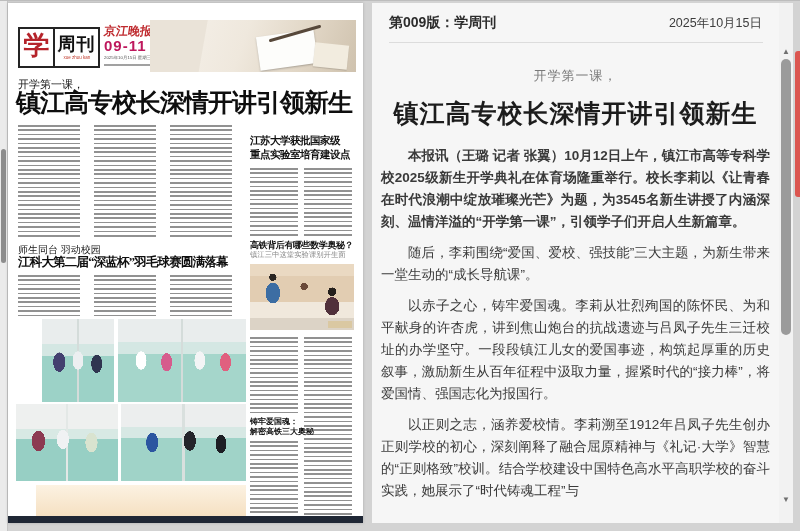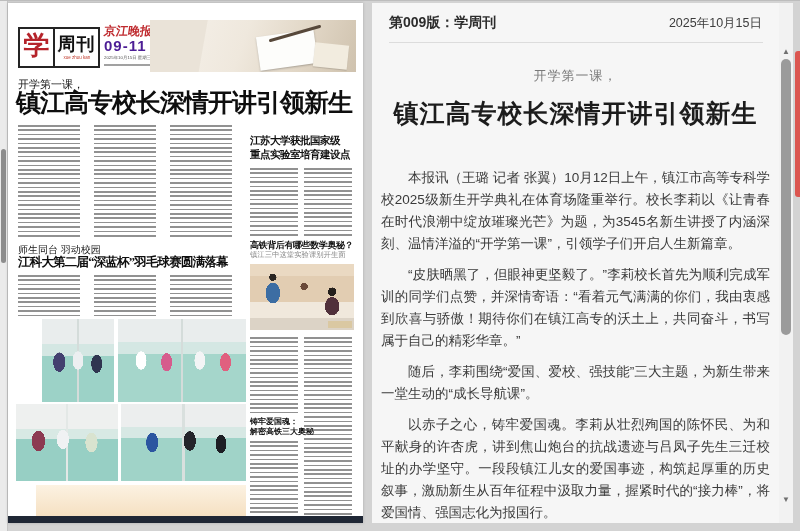--- a/index.html
+++ b/index.html
@@ -11,21 +11,21 @@
   .gutter-thumb{position:absolute;left:1px;top:148px;width:5px;height:114px;background:#8d8d8d;border-radius:3px;}
 
   
   .paper{position:absolute;left:8px;top:2px;width:355px;height:520px;background:#fff;box-shadow:0 0 3px rgba(0,0,0,.18);}
   .m-box{position:absolute;left:10px;top:24px;width:78px;height:37px;border:2px solid #242424;display:flex;background:#fff;}
   .m-xue{width:33px;color:#b5232a;font:bold 26px/34px "Liberation Serif","DejaVu Serif",serif;text-align:center;}
   .m-right{flex:1;border-left:2px solid #242424;display:flex;flex-direction:column;align-items:center;justify-content:center;}
   .m-zhoukan{color:#101010;font:bold 18px/19px "Liberation Serif","DejaVu Serif",serif;letter-spacing:1px;}
   .m-pinyin{color:#c0392b;font-size:6px;line-height:6px;transform:scale(.75);white-space:nowrap;}
   .m-paper{position:absolute;left:96px;top:21px;color:#bf2a2e;font:bold 12px/14px "Liberation Serif","DejaVu Serif",serif;transform:skewX(-8deg);}
-  .m-range{position:absolute;left:96px;top:35px;color:#4c1d95;font:bold 15px/16px "Liberation Sans",sans-serif;letter-spacing:1px;}
+  .m-range{position:absolute;left:96px;top:35px;color:#be185d;font:bold 15px/16px "Liberation Sans",sans-serif;letter-spacing:1px;}
   .m-date{position:absolute;left:96px;top:52px;color:#555;font-size:6px;line-height:7px;transform:scale(.73);transform-origin:left top;white-space:nowrap;}
   .m-names{position:absolute;left:96px;top:61px;width:46px;height:4px;
            background:repeating-linear-gradient(90deg,#c05050 0 5px,transparent 5px 7px);opacity:.85;}
   .m-badge{position:absolute;left:180px;top:36px;width:17px;height:17px;border-radius:50% 50% 50% 12%;
            background:#c2272d;color:#fff;display:flex;align-items:center;justify-content:center;
            font-size:7px;transform:rotate(-8deg);}
   .m-badge span{transform:scale(.8) rotate(8deg);}
 
   .banner{position:absolute;left:142px;top:17px;width:206px;height:52px;overflow:hidden;
           background:linear-gradient(110deg,#f7f3ed 0%,#efe8dd 45%,#e0d5c4 75%,#cfc2ae 100%);}
@@ -94,21 +94,21 @@
   
   .reader{position:absolute;left:372px;top:2px;width:408px;height:520px;background:#f6f6f6;overflow:hidden;}
   .reader-head{display:flex;justify-content:space-between;align-items:baseline;padding:11px 18px 0 17px;}
   .edition{font-size:14px;font-weight:bold;color:#2c2c2c;text-align:center;}
   .rdate{font-size:12.5px;color:#3c3c3c;}
   .rule{margin:10px 17px 0;border-bottom:1px solid #dcdcdc;}
   .article{padding:0 10px 0 9px;}
   .kicker2{margin-top:24px;text-align:center;font-size:13px;color:#7a7a7a;letter-spacing:1px;}
   .rtitle{margin:10px 0 0;text-align:center;font-size:25px;line-height:36px;color:#1c1c1c;font-weight:bold;letter-spacing:1px;}
   .article p{margin:0 0 9px;font-size:13.5px;line-height:22px;color:#3a3a3a;text-align:justify;text-indent:2em;}
-  .article p.first{margin-top:36px;}
+  .article p.first{margin-top:14px;font-weight:bold;}
 
   
   .sbar{position:absolute;left:779px;top:2px;width:14px;height:520px;background:#f2f2f2;}
   .sarrow{position:absolute;left:0;width:14px;text-align:center;font-size:8px;line-height:10px;color:#707070;}
   .sarrow.up{top:44px;}
   .sarrow.down{top:492px;}
   .sthumb{position:absolute;left:2px;top:56px;width:10px;height:276px;background:#9b9b9b;border-radius:6px;}
   .red-sliver{position:absolute;left:795px;top:50px;width:5px;height:146px;background:#db5650;border-radius:3px 0 0 3px;}
 </style>
 </head>
@@ -188,21 +188,20 @@
   <div class="reader">
     <div class="reader-head">
       <span class="edition">第009版：学周刊</span>
       <span class="rdate">2025年10月15日</span>
     </div>
     <div class="rule"></div>
     <div class="article">
       <div class="kicker2">开学第一课，</div>
       <h1 class="rtitle">镇江高专校长深情开讲引领新生</h1>
       <p class="first">本报讯（王璐 记者 张翼）10月12日上午，镇江市高等专科学校2025级新生开学典礼在体育场隆重举行。校长李莉以《让青春在时代浪潮中绽放璀璨光芒》为题，为3545名新生讲授了内涵深刻、温情洋溢的“开学第一课”，引领学子们开启人生新篇章。</p>
-      <p>“皮肤晒黑了，但眼神更坚毅了。”李莉校长首先为顺利完成军训的同学们点赞，并深情寄语：“看着元气满满的你们，我由衷感到欣喜与骄傲！期待你们在镇江高专的沃土上，共同奋斗，书写属于自己的精彩华章。”</p>
       <p>随后，李莉围绕“爱国、爱校、强技能”三大主题，为新生带来一堂生动的“成长导航课”。</p>
       <p>以赤子之心，铸牢爱国魂。李莉从壮烈殉国的陈怀民、为和平献身的许杏虎，讲到焦山炮台的抗战遗迹与吕凤子先生三迁校址的办学坚守。一段段镇江儿女的爱国事迹，构筑起厚重的历史叙事，激励新生从百年征程中汲取力量，握紧时代的“接力棒”，将爱国情、强国志化为报国行。</p>
       <p>以正则之志，涵养爱校情。李莉溯至1912年吕凤子先生创办正则学校的初心，深刻阐释了融合屈原精神与《礼记·大学》智慧的“正则格致”校训。结合学校建设中国特色高水平高职学校的奋斗实践，她展示了“时代铸魂工程”与</p>
     </div>
   </div>
 
   <div class="sbar">
     <div class="sarrow up">▲</div>
     <div class="sthumb"></div>
     <div class="sarrow down">▼</div>

